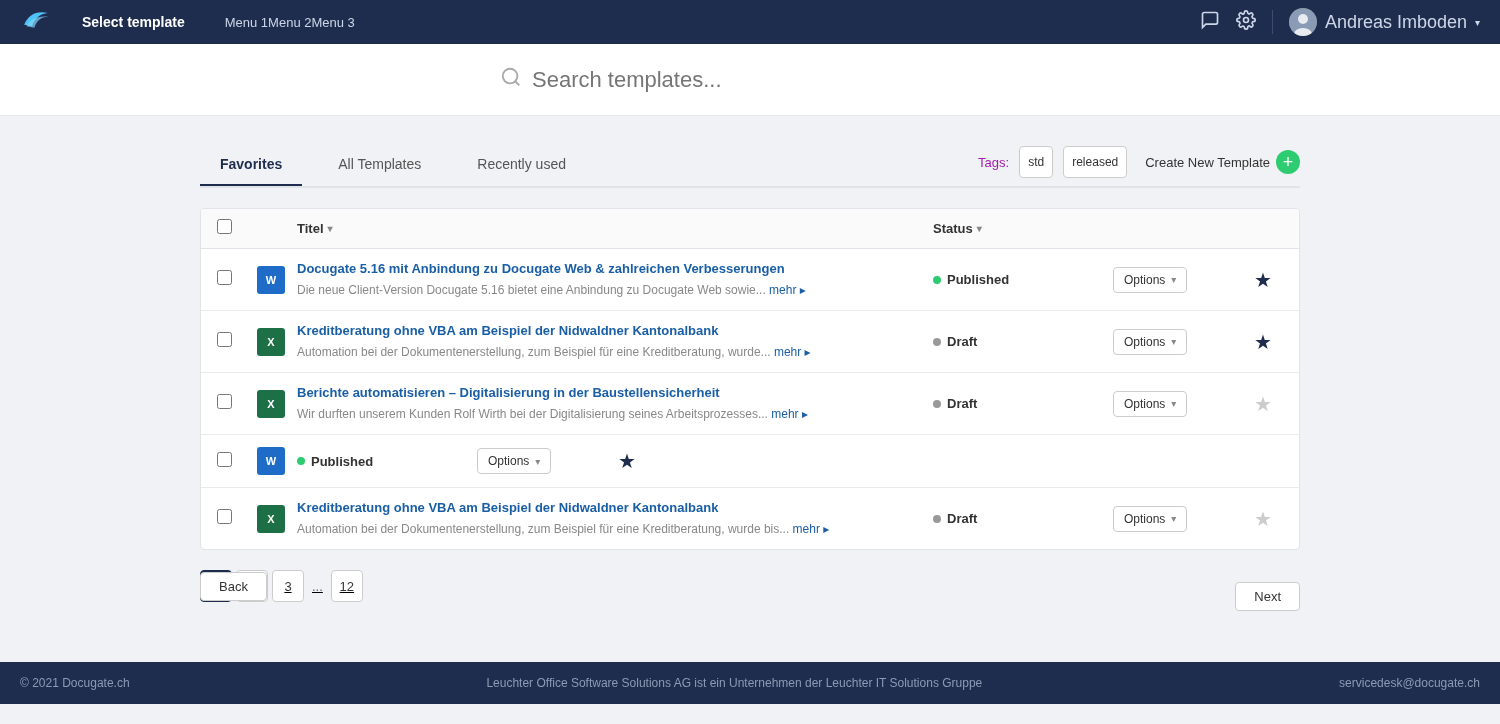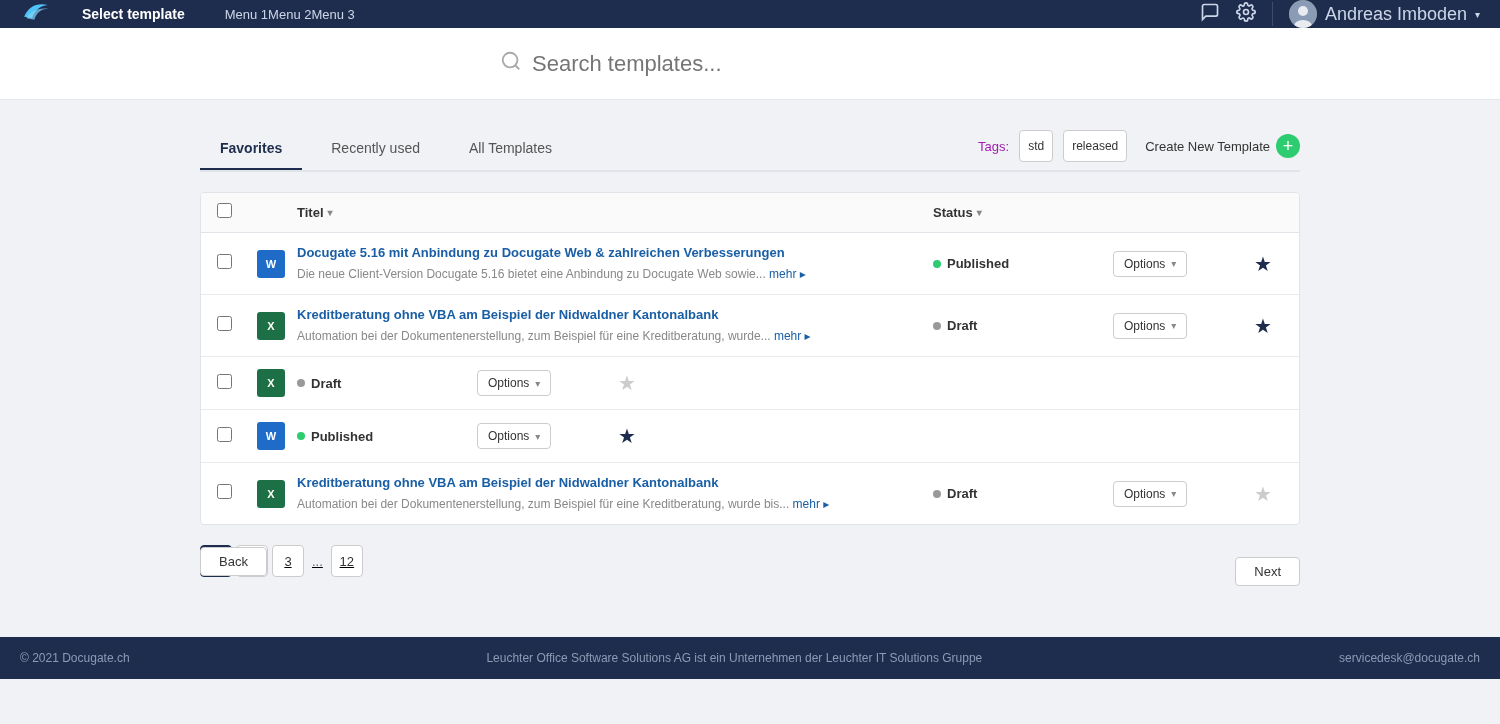--- a/index.html
+++ b/index.html
@@ -1,21 +1,21 @@
 <!DOCTYPE html>
 <html><head>
   <meta charset="utf-8">
   <style>
     * { box-sizing: border-box; margin: 0; padding: 0; }
     body { font-family: -apple-system, BlinkMacSystemFont, 'Segoe UI', Arial, sans-serif; background: #f0f2f5; min-height: 724px; }
 
     
     .navbar {
       background: #1e2d4d;
-      height: 28px;
+      height: 44px;
       display: flex;
       align-items: center;
       padding: 0 20px;
       color: #fff;
     }
     .navbar-brand { margin-right: 30px; }
     .navbar-brand svg { width: 32px; height: 22px; fill: #4fc3f7; }
     .navbar-title { font-size: 14px; font-weight: 600; color: #fff; margin-right: 40px; }
     .navbar-menu { display: flex; flex: 1; }
     .navbar-menu-item { font-size: 13px; color: #cdd6e8; cursor: pointer; }
@@ -60,21 +60,21 @@
     }
 
     
     .tabs-row {
       display: flex;
       align-items: center;
       border-bottom: 2px solid #e0e3e8;
       margin-bottom: 20px;
       position: relative;
     }
-    .tabs { display: flex; gap: 9px; flex: 1; }
+    .tabs { display: flex; gap: 16px; flex: 1; }
     .tab {
       padding: 8px 20px 12px;
       font-size: 14px;
       color: #555;
       cursor: pointer;
       position: relative;
       white-space: nowrap;
     }
     .tab.active {
       color: #1e2d4d;
@@ -328,22 +328,22 @@
     </div>
     <input class="search-input" type="text" placeholder="Search templates..." style="">
   </div>
 </div>
 
 <div class="main-content">
 
   <div class="tabs-row">
     <div class="tabs">
       <div class="tab active">Favorites</div>
+      <div class="tab">All Templates</div>
       <div class="tab">Recently used</div>
-      <div class="tab">All Templates</div>
     </div>
     <div class="tabs-actions">
       <span class="tags-label">Tags:</span>
       <span class="tag-badge">std</span>
       <span class="tag-badge">released</span>
       <div class="create-btn">
         <span>Create New Template</span>
         <div class="create-btn-circle">+</div>
       </div>
     </div>
@@ -418,20 +418,24 @@
       <div class="row-star col-star">
         <span class="star-icon star-filled">★</span>
       </div>
     </div>
         <div class="table-row">
       <div class="row-check col-check">
         <input type="checkbox" style="">
       </div>
       <div class="row-icon col-icon">
         <div class="doc-icon doc-excel">X</div>
+      </div>
+      <div class="row-content">
+        <a class="row-title-text">Berichte automatisieren – Digitalisierung in der Baustellensicherheit</a>
+        <span class="row-desc">Wir durften unserem Kunden Rolf Wirth bei der Digitalisierung seines Arbeitsprozesses... <span class="row-more">mehr ▸</span></span>
       </div>
       <div class="row-status col-status">
         <span class="status-dot dot-draft"></span>
         <span>Draft</span>
       </div>
       <div class="row-actions col-actions">
         <button class="options-btn">
           <span>Options</span>
           <span class="options-arrow">▾</span>
         </button>

